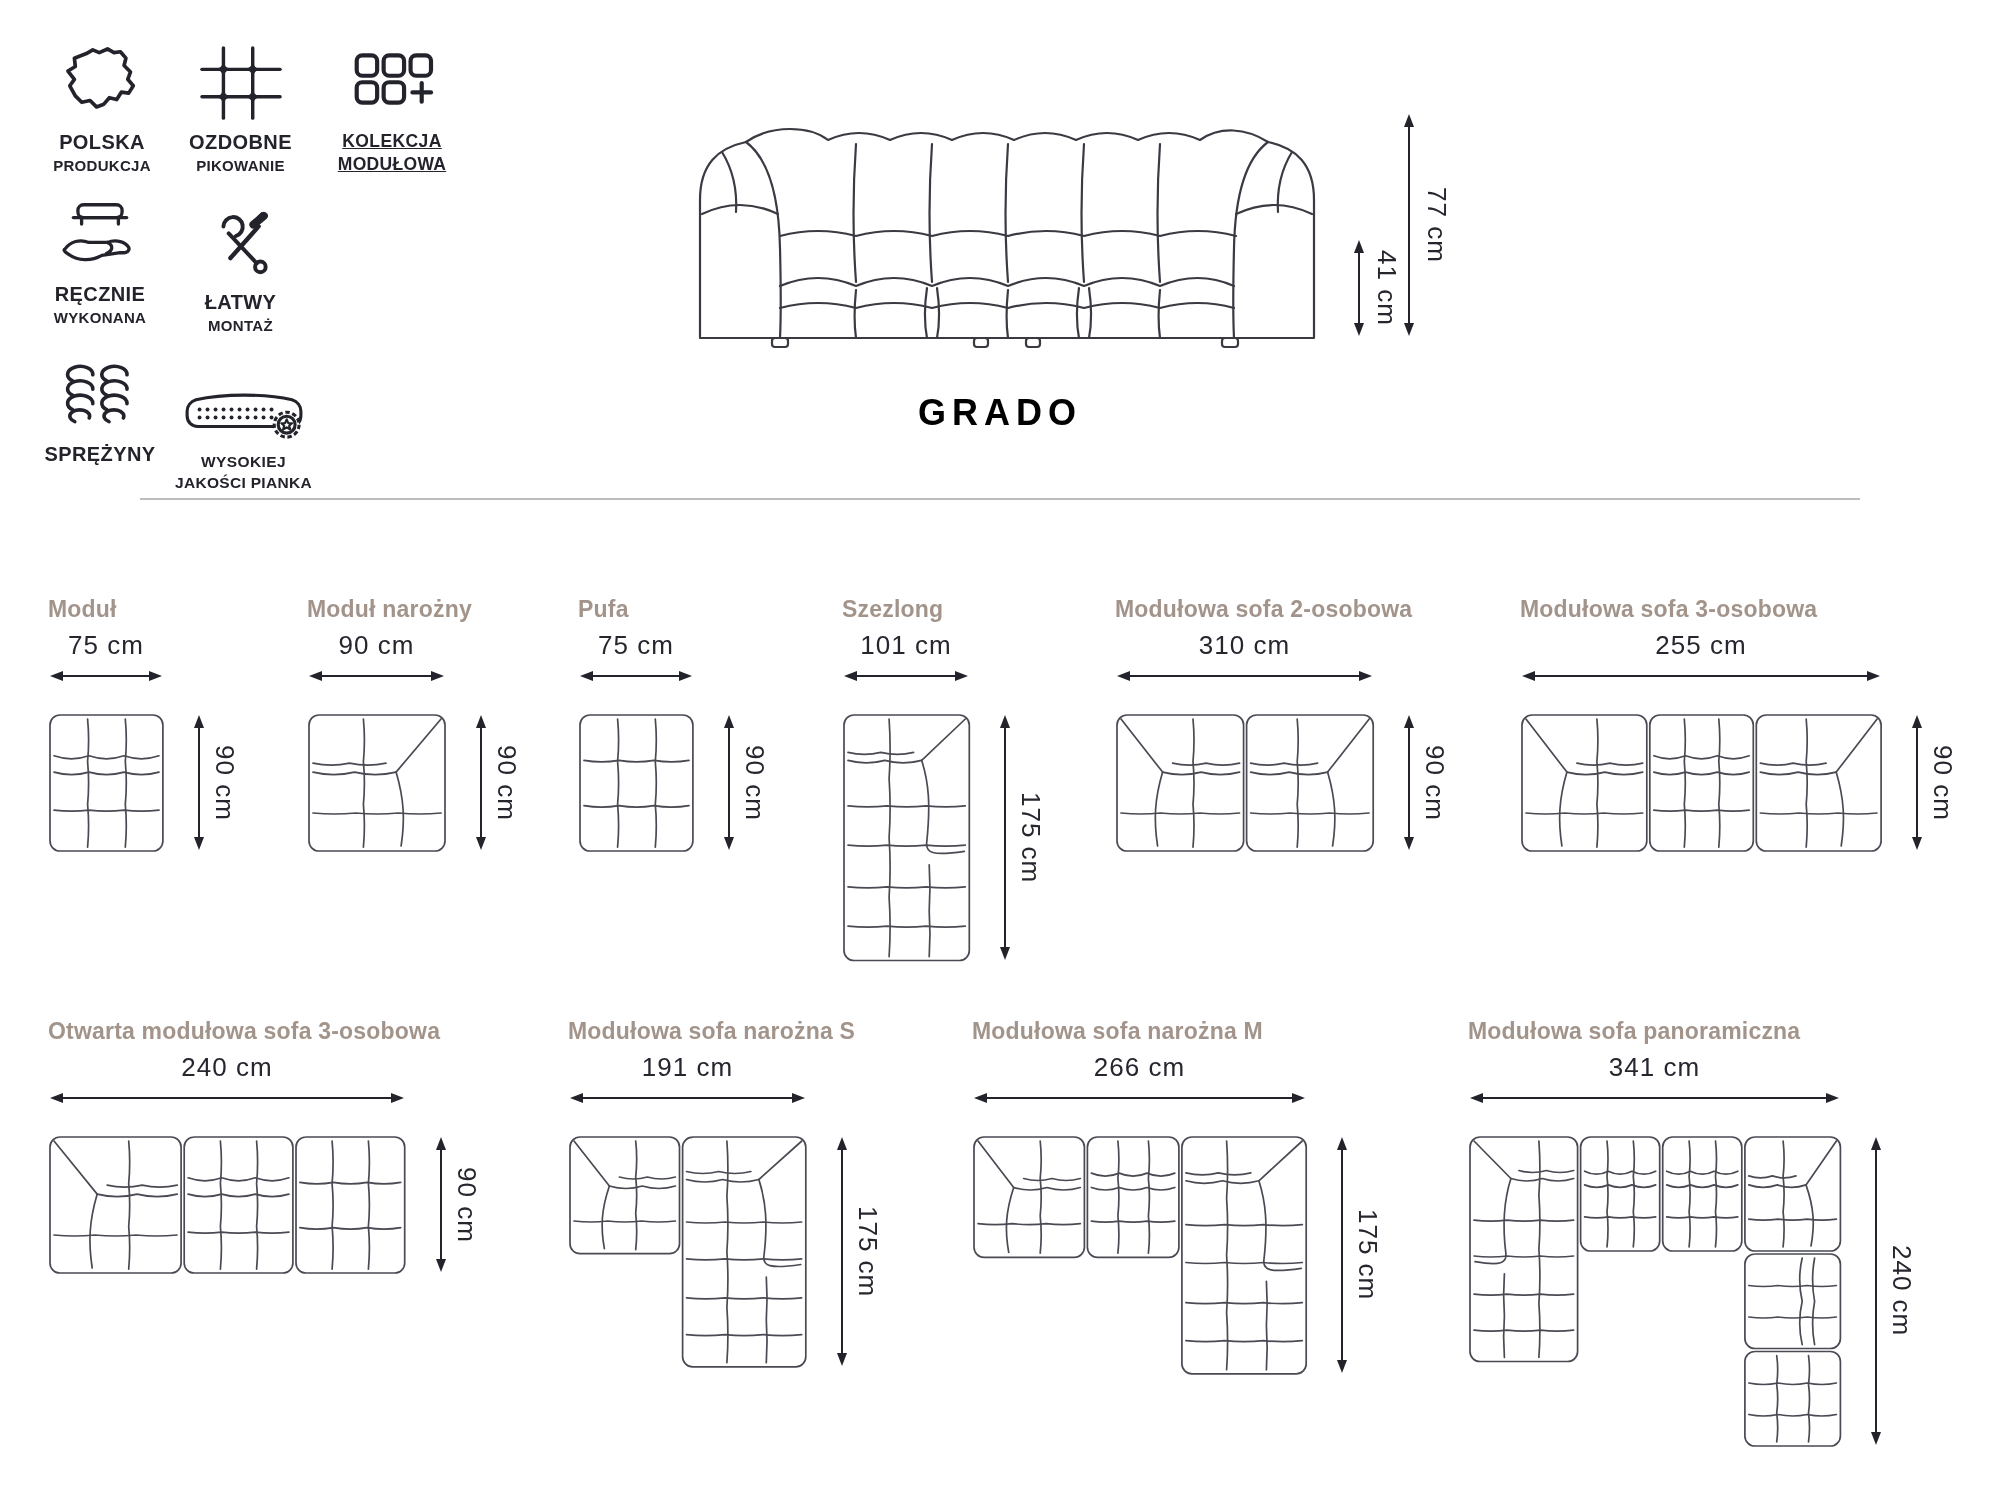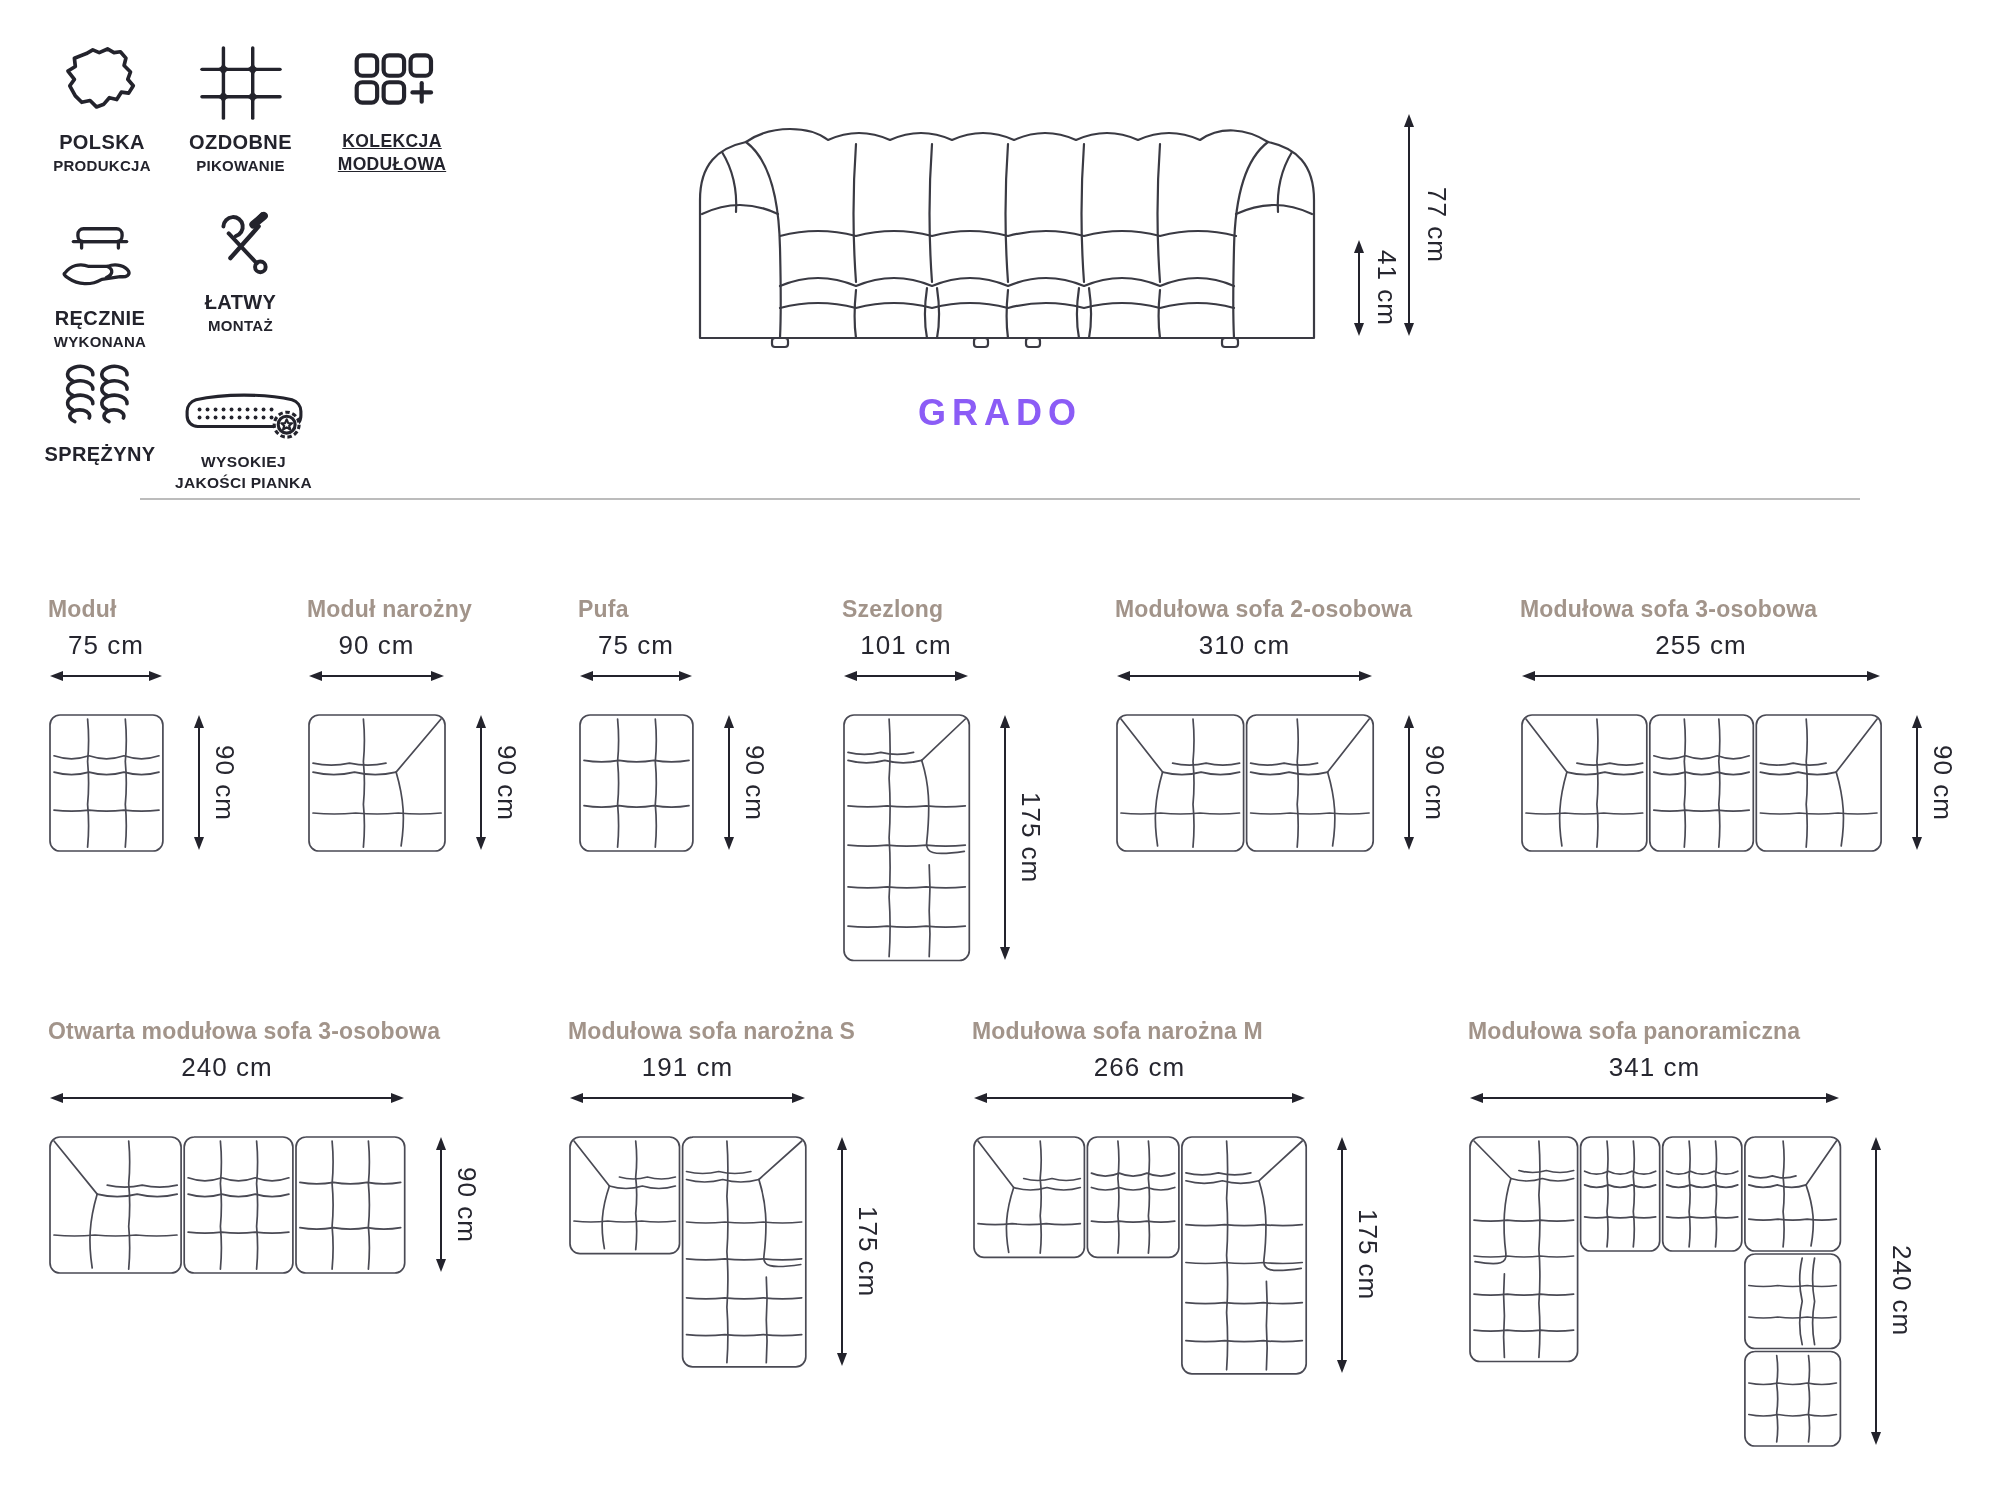--- a/index.html
+++ b/index.html
@@ -7,21 +7,21 @@
   .page{position:relative;width:2000px;height:1500px;background:#ffffff;overflow:hidden;}
   .abs{position:absolute;}
   .feature{position:absolute;text-align:center;}
   .ficon{display:flex;align-items:flex-end;justify-content:center;height:88px;}
   .f5 .ficon,.f6 .ficon{height:74px;}
   .fl1{font-size:20px;font-weight:700;color:#23232c;letter-spacing:.4px;line-height:1.15;margin-top:7px;}
   .fl2{font-size:15px;font-weight:600;color:#23232c;letter-spacing:.3px;margin-top:3px;}
   .f2 .fl1,.f2 .fl2{font-size:17.5px;font-weight:700;text-decoration:underline;}
   .f6 .fl1,.f6 .fl2{font-size:15.5px;font-weight:600;}
   .product-title{position:absolute;left:800px;top:392px;width:400px;text-align:center;
-    font-size:36px;font-weight:700;letter-spacing:6px;color:#8b5cf6;}
+    font-size:36px;font-weight:700;letter-spacing:6px;color:#000000;}
   .logo{position:absolute;left:1813px;top:48px;width:121px;height:140px;border:5px solid #15151e;
     border-radius:24px;box-sizing:border-box;padding:7px 0 0 14px;background:#fff;}
   .logo div{font-size:31px;font-weight:700;color:#15151e;line-height:1.12;letter-spacing:.2px;}
   .divider{position:absolute;left:140px;top:498px;width:1720px;height:2px;background:#bcbcbc;}
   .dg-title{position:absolute;left:0;top:0;font-size:23px;font-weight:700;color:#a2948a;
     letter-spacing:.2px;white-space:nowrap;}
   .dim-w{position:absolute;top:34px;text-align:center;font-size:26px;color:#26262f;
     letter-spacing:1px;white-space:nowrap;}
   .dim-h{position:absolute;writing-mode:vertical-rl;text-align:center;font-size:26px;
     color:#26262f;letter-spacing:1px;white-space:nowrap;width:32px;}
@@ -70,21 +70,21 @@
         <rect x="12" y="39" width="22" height="22" rx="6"></rect>
           <rect x="41" y="39" width="22" height="22" rx="6"></rect>
         <path d="M72,50 H92"></path>
           <path d="M82,40 V60"></path>
       </svg>
     </div>
     <div class="fl1">KOLEKCJA</div>
     <div class="fl2">MODUŁOWA</div>
   </div>
 
-  <div class="feature f3" style="left:25px;top:212px;width:150px">
+  <div class="feature f3" style="left:25px;top:188px;width:150px">
     <div class="ficon">
       <svg width="92" height="80" viewBox="0 0 100 84" fill="none" stroke="#23232c" stroke-width="3.6" stroke-linecap="round" stroke-linejoin="round">
         <rect x="26" y="8" width="48" height="14" rx="6"></rect>
         <path d="M21,22 H79"></path>
           <path d="M30,22 v7"></path>
           <path d="M70,22 v7"></path>
         <path d="M12,56 C18,48 28,45 38,49 L58,49 C68,45 78,49 81,54 C83,58 79,61 72,60 L52,63 C40,70 26,69 16,62 C11,59 10,57 12,56 Z"></path>
         <path d="M58,49 C65,52 64,58 57,61"></path>
       </svg>
     </div>

